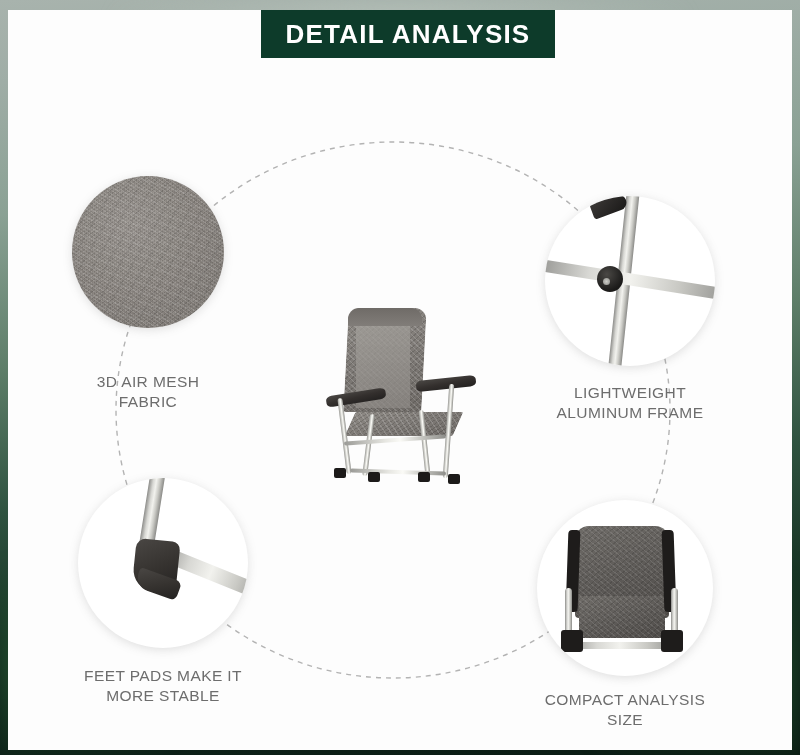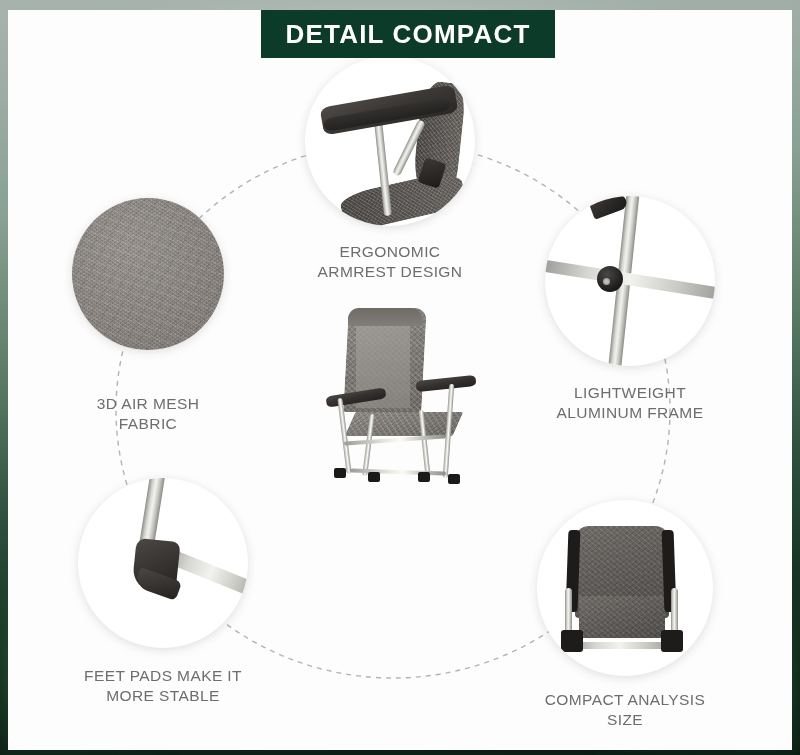--- a/index.html
+++ b/index.html
@@ -215,43 +215,26 @@
 <div id="page">
 
   <div id="bg-texture"></div>
 
   <div id="card">
 
     <svg id="connector-svg" viewBox="0 0 784 740">
       <ellipse cx="385" cy="400" rx="277" ry="268" fill="none" stroke="#b3b3b3" stroke-width="1.4" stroke-dasharray="5 5"></ellipse>
     </svg>
 
-    <div class="callout" style="left:64px; top:188px; width:152px;">
+    <div class="callout" style="left:64px; top:166px; width:152px;">
       <div class="circle-photo" id="photo-mesh"></div>
       <div class="callout-label" style="top:196px; width:210px;">3D AIR MESH
 FABRIC</div>
     </div>
 
-    <div class="callout" style="left:297px; top:46px; width:170px;">
-      <div class="circle-photo" id="photo-armrest">
-
-        <div class="arm-mesh-band" style="left:112px; top:26px; width:44px; height:116px; border-radius:40% 30% 30% 40%; transform:rotate(6deg);"></div>
-        <div class="arm-mesh-band" style="left:36px; top:126px; width:124px; height:38px; border-radius:28% 38% 26% 26%; transform:rotate(-13deg);"></div>
-
-        <div class="alu-tube" style="left:74px; top:64px; width:8px; height:96px; transform:rotate(-6deg);"></div>
-        <div class="alu-tube" style="left:100px; top:62px; width:8px; height:60px; transform:rotate(26deg);"></div>
-
-        <div class="arm-pad" style="left:16px; top:40px; width:136px; height:28px; transform:rotate(-10deg);"></div>
-        <div class="arm-pad" style="left:18px; top:52px; width:128px; height:13px; transform:rotate(-10deg); background:linear-gradient(180deg,#333130,#242221);"></div>
-
-        <div style="position:absolute; left:116px; top:104px; width:22px; height:26px; background:linear-gradient(150deg,#3b3836,#1d1b1a); border-radius:4px; transform:rotate(18deg);"></div>
-      </div>
-      <div class="callout-label" style="top:186px; width:230px;">ERGONOMIC
-ARMREST DESIGN</div>
-    </div>
 
     <div class="callout" style="left:537px; top:186px; width:170px;">
       <div class="circle-photo" id="photo-frame">
 
         <div class="alu-tube" style="left:72px; top:-12px; width:13px; height:200px; transform:rotate(6deg);"></div>
 
         <div class="alu-tube" style="left:-14px; top:78px; width:206px; height:12px; transform:rotate(9deg);"></div>
 
         <div style="position:absolute; left:46px; top:2px; width:36px; height:16px; background:linear-gradient(150deg,#3b3836,#1a1918); border-radius:3px 8px 8px 3px; transform:rotate(-20deg);"></div>
 
@@ -316,17 +299,17 @@
       <div class="ch-tube" style="left:24px; top:132px; width:102px; height:4px; transform:rotate(-4deg);"></div>
       <div class="ch-tube" style="left:30px; top:164px; width:96px; height:4px; transform:rotate(2deg);"></div>
 
       <div class="ch-foot" style="left:14px; top:162px; width:12px; height:10px;"></div>
       <div class="ch-foot" style="left:48px; top:166px; width:12px; height:10px;"></div>
       <div class="ch-foot" style="left:128px; top:168px; width:12px; height:10px;"></div>
       <div class="ch-foot" style="left:98px; top:166px; width:12px; height:10px;"></div>
     </div>
 
     <div id="banner">
-      <span id="banner-text">DETAIL  COMPACT</span>
+      <span id="banner-text">DETAIL  ANALYSIS</span>
     </div>
 
   </div>
 </div>
 
 </body></html>

